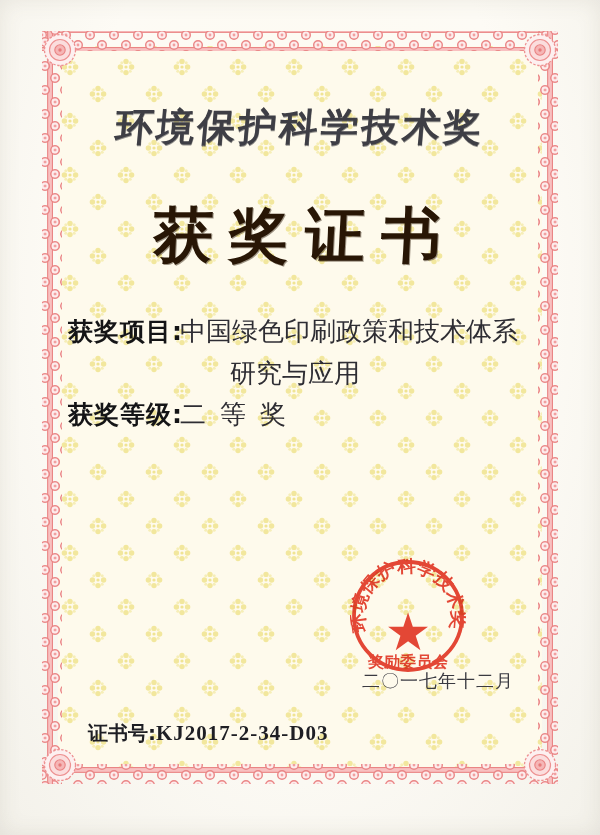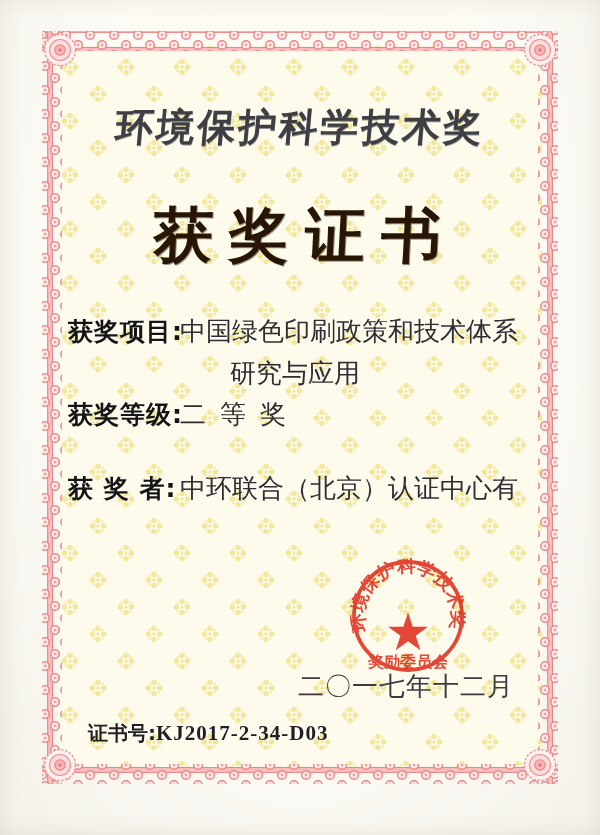--- a/index.html
+++ b/index.html
@@ -37,21 +37,21 @@
   .cont{position:absolute;white-space:nowrap;}
   .r-project{top:314px;text-align:right;}
   .c-project{top:356px;left:190px;margin-left:40px;}
   .r-grade{top:397px;text-align:right;}
   .r-grade .val{letter-spacing:14px;}
   .r-winner{top:471px;}
   .c-winner{top:514px;left:190px;}
 
   .date{
     position:absolute;top:669px;left:268px;width:246px;text-align:right;
-    font-size:26px;color:#3a3a41;letter-spacing:1px;
+    font-size:18px;color:#3a3a41;letter-spacing:1px;
     font-family:"DejaVu Serif", serif;
   }
   .certno{
     position:absolute;top:720px;left:88px;white-space:nowrap;
     font-size:20px;font-weight:bold;color:#1e1e24;
   }
   .certno .no-val{font-family:"Liberation Serif", serif;font-size:21px;letter-spacing:1px;}
 
   .seal{
     position:absolute;left:350px;top:558px;z-index:2;
@@ -137,23 +137,20 @@
 
     <div class="row r-project">
       <span class="lbl">获奖项目:</span><span class="val">中国绿色印刷政策和技术体系</span>
     </div>
     <div class="cont c-project">研究与应用</div>
 
     <div class="row r-grade">
       <span class="lbl">获奖等级:</span><span class="val">二等奖</span>
     </div>
 
-    <div class="row r-winner">
-      <span class="lbl">获 奖 者:</span><span class="val">中环联合（北京）认证中心有</span>
-    </div>
 
     <div class="date">二〇一七年十二月</div>
 
     <div class="certno">
       <span>证书号:</span><span class="no-val">KJ2017-2-34-D03</span>
     </div>
 
   </div>
 
   <svg class="seal" width="116" height="116" viewBox="0 0 116 116">

